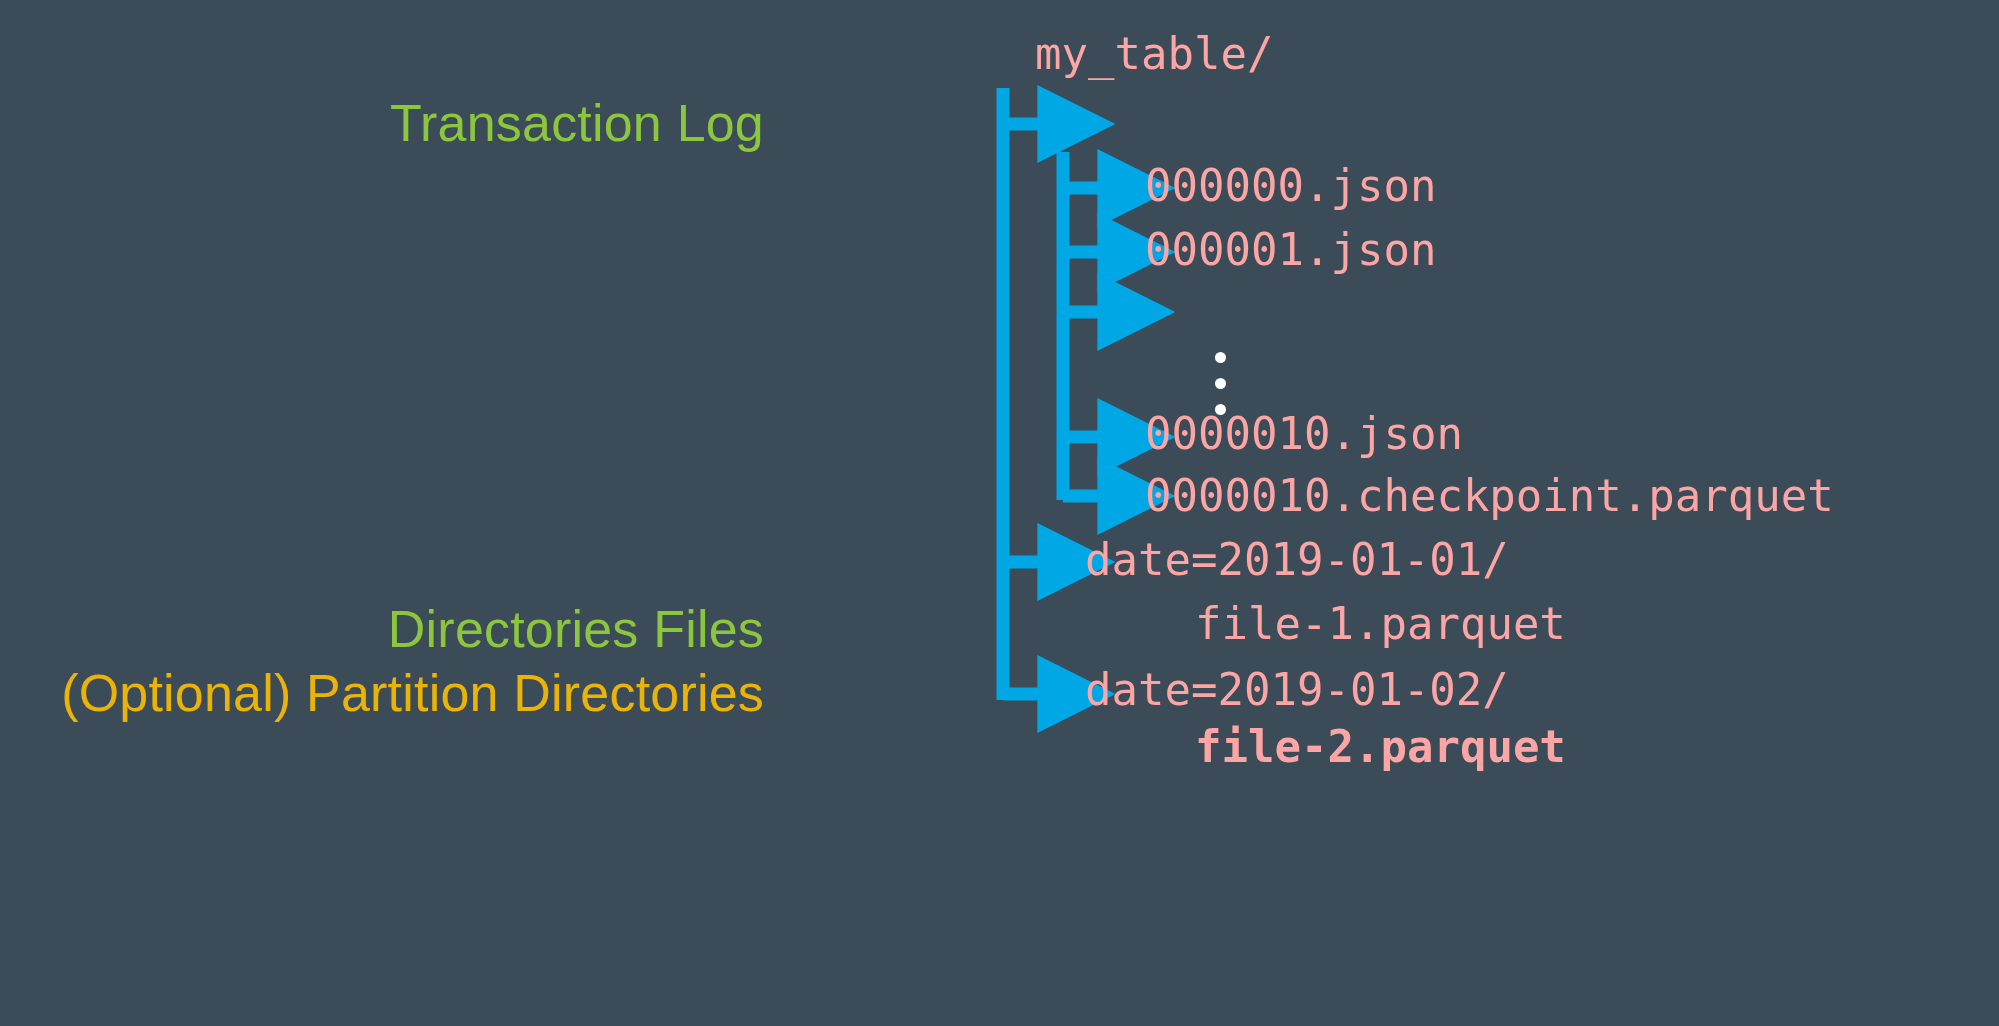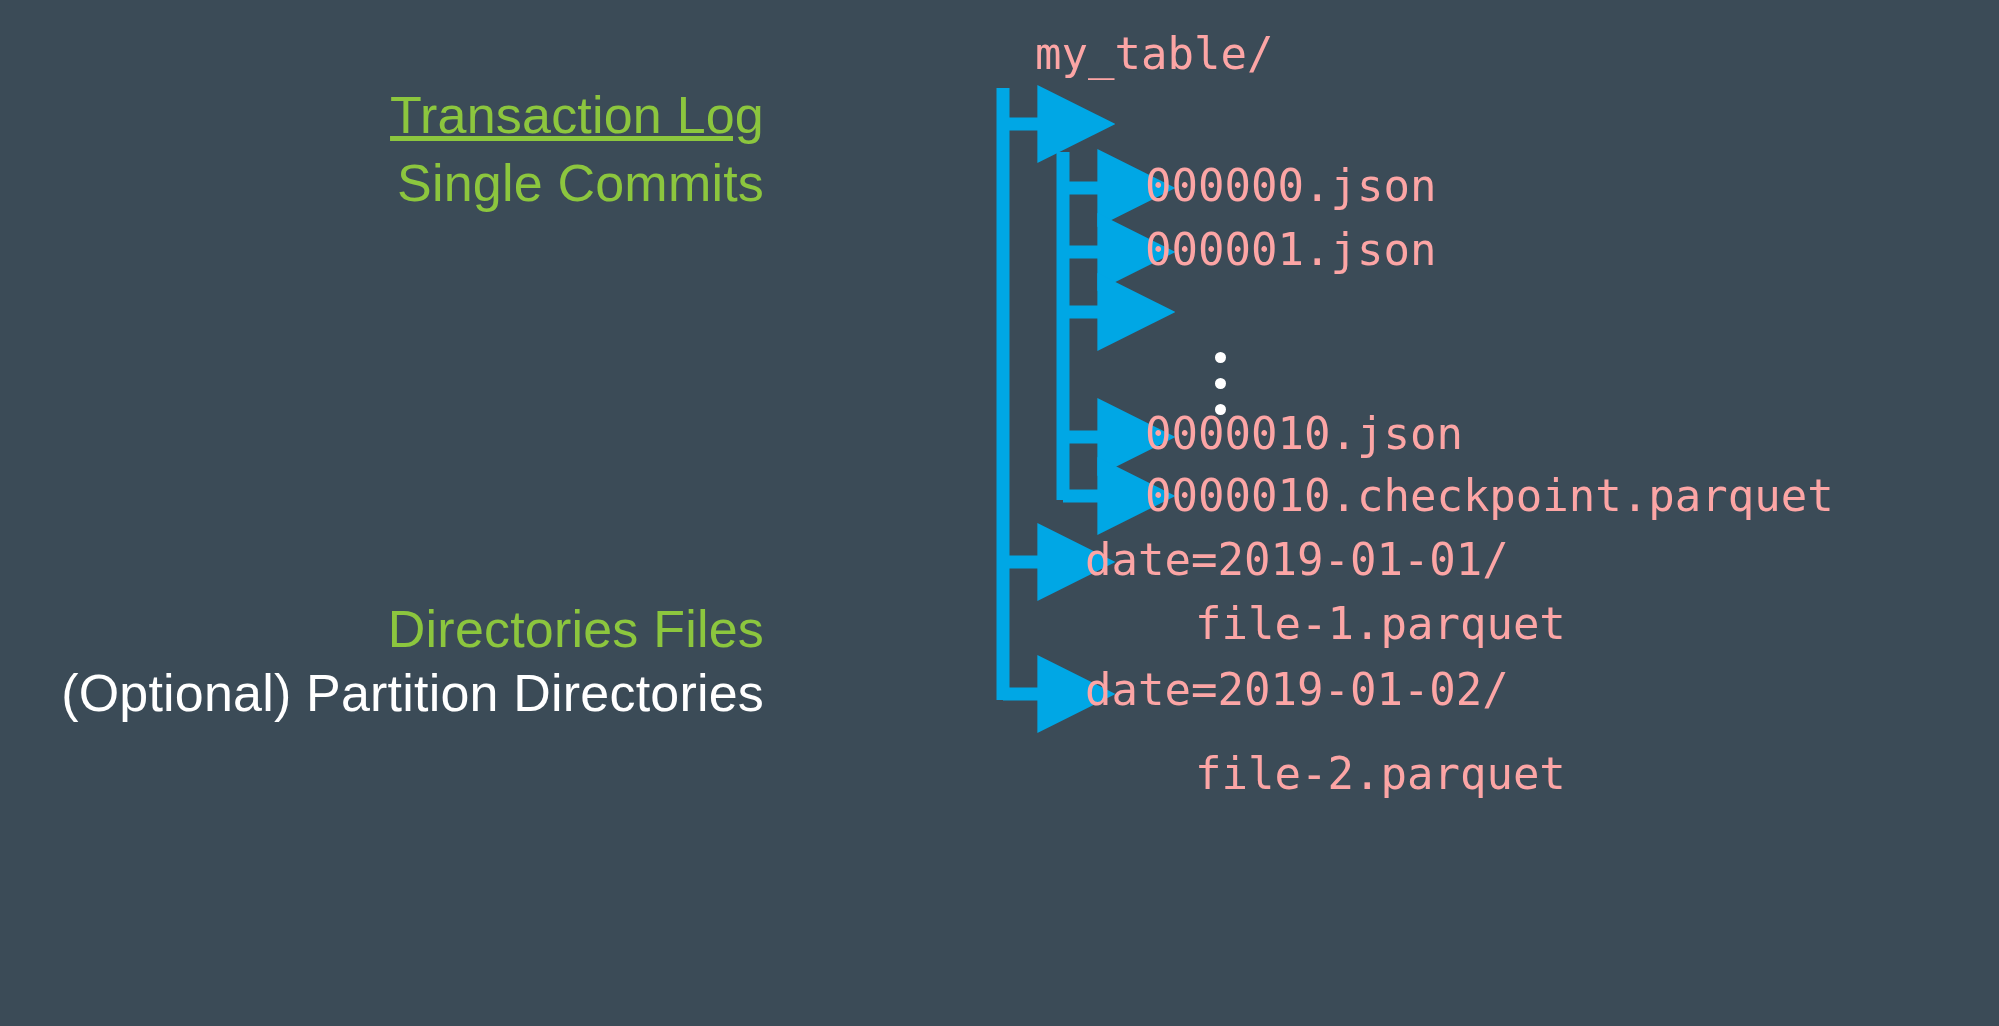--- a/index.html
+++ b/index.html
@@ -23,23 +23,23 @@
     right: 1235px;            
     text-align: right;
     white-space: nowrap;
     font-family: "Liberation Sans", sans-serif;
     font-weight: 400;
     font-size: 52px;
     line-height: 62px;
     letter-spacing: 0.2px;
   }
   .label.green  { color: #8cc63e; }
-  .label.orange { color: #ffffff; }
+  .label.orange { color: #eab308; }
 
-  #label-transaction-log  { top: 84px; text-decoration: underline;  }
+  #label-transaction-log  { top: 92px;  }
   #label-single-commits   { top: 152px; }
   #label-checkpoint-files { top: 598px; }
   #label-partition-dirs   { top: 662px; }
   #label-data-files       { top: 726px; }
 
   
   .node {
     position: absolute;
     white-space: pre;
     color: #fca5a5;
@@ -106,21 +106,20 @@
 
     <path d="M 1063,188 L 1100,188" stroke="#00a7e5" stroke-width="13" fill="none" marker-end="url(#arrowhead)"></path>
     <path d="M 1063,252 L 1100,252" stroke="#00a7e5" stroke-width="13" fill="none" marker-end="url(#arrowhead)"></path>
     <path d="M 1063,312 L 1100,312" stroke="#00a7e5" stroke-width="13" fill="none" marker-end="url(#arrowhead)"></path>
     <path d="M 1063,437 L 1100,437" stroke="#00a7e5" stroke-width="13" fill="none" marker-end="url(#arrowhead)"></path>
     <path d="M 1063,496 L 1100,496" stroke="#00a7e5" stroke-width="13" fill="none" marker-end="url(#arrowhead)"></path>
   </svg>
 
   <div class="label green" id="label-transaction-log">Transaction Log</div>
 
-  <div class="label green" id="label-single-commits">Single Commits</div>
 
   <div class="label green" id="label-checkpoint-files">Directories Files</div>
 
   <div class="label orange" id="label-partition-dirs">(Optional) Partition Directories</div>
 
 
   <div class="node depth0" style="top:28px;">my_table/</div>
 
 
   <div class="node depth2" style="top:160px;">000000.json</div>
@@ -137,15 +136,15 @@
   <div class="node depth2" style="top:408px;">0000010.json</div>
 
   <div class="node depth2" style="top:470px;">0000010.checkpoint.parquet</div>
 
   <div class="node depth1" style="top:534px;">date=2019-01-01/</div>
 
   <div class="node depth3" style="top:598px;text-align:center;">file-1.parquet</div>
 
   <div class="node depth1" style="top:664px;">date=2019-01-02/</div>
 
-  <div class="node depth3" style="top:748px;">file-2.parquet</div>
+  <div class="node depth3" style="top:721px;font-weight:bold;">file-2.parquet</div>
 
 </div>
 
 </body></html>

